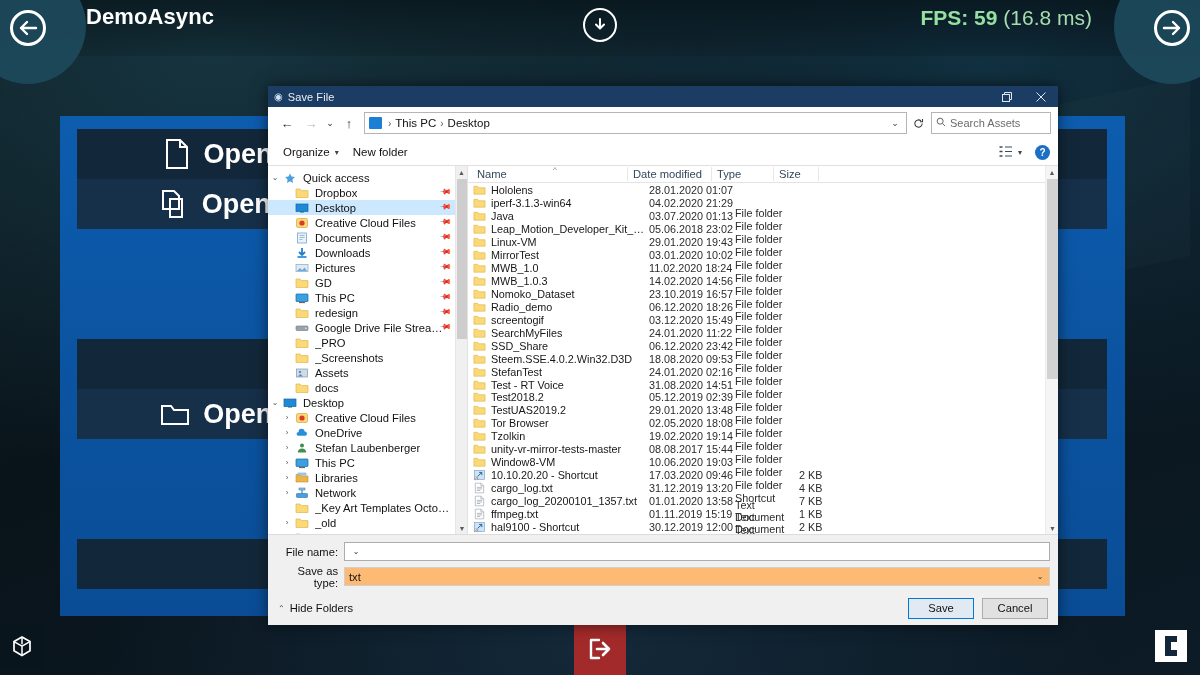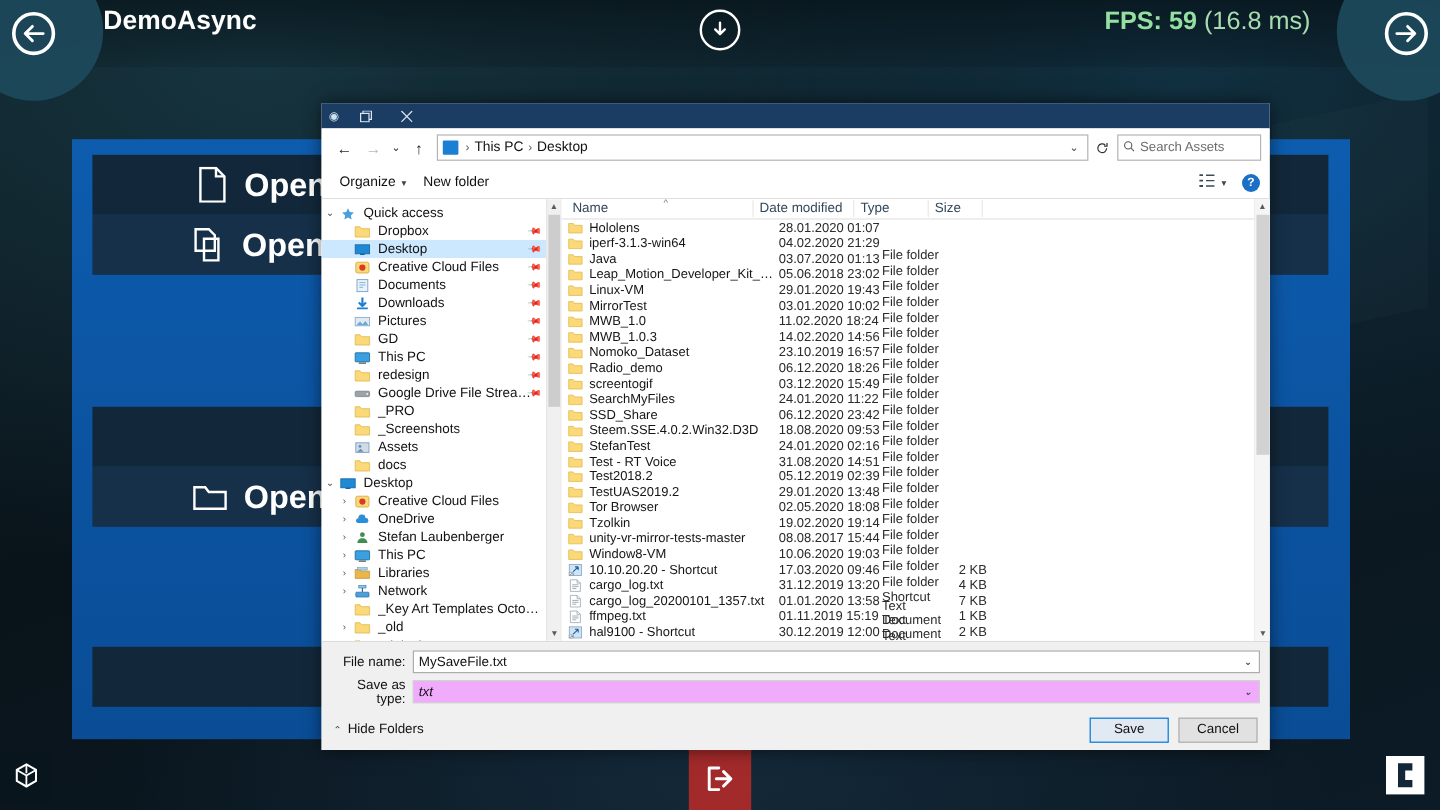--- a/index.html
+++ b/index.html
@@ -256,21 +256,21 @@
     padding: 6px 8px 0 8px;
   }
   .form-row { display:flex; align-items:center; height: 21px; margin-bottom: 4px; }
   .form-label {
     width: 62px; text-align:right; font-size: 11.2px; color:#111; margin-right: 6px;
   }
   .form-input {
     flex:1; height: 19px; border:1px solid #acacac; background:#fff;
     display:flex; align-items:center; padding: 0 2px 0 4px; font-size: 11.2px;
   }
-  .form-input.combo { background:#f0abfc; border:1px solid #cfcfcf;font-style:italic; }
+  .form-input.combo { background:#fdba74; border:1px solid #cfcfcf; }
   .form-input .val { flex:1; white-space:nowrap; overflow:hidden; }
   .combo-caret { width: 14px; text-align:center; font-size: 8px; color:#333; cursor:pointer; }
 
   #action-row {
     display:flex; align-items:center; height: 34px; padding: 0 2px;
   }
   #hide-folders-button {
     display:flex; align-items:center; gap:5px; font-size: 11.2px;
     color:#111; cursor:pointer;
   }
@@ -391,20 +391,21 @@
   <svg width="40" height="40" viewBox="0 0 40 40">
       <rect x="4" y="4" width="32" height="32" fill="#fff"></rect>
       <path d="M26 10H14v20h12v-6h-6v-8h6z" fill="#12283a"></path>
     </svg>
 </div>
 
 <div id="save-dialog">
 
   <div id="dialog-titlebar">
     <span class="tb-icon">◉</span>
+    <span id="dialog-title-text">Save File</span>
     <span class="tb-btn">
       <svg width="10" height="10" viewBox="0 0 10 10">
           <rect x="0.5" y="2.5" width="7" height="7" fill="none" stroke="#dce6f0"></rect>
           <path d="M2.5 2.5V0.5h7v7h-2" fill="none" stroke="#dce6f0"></path>
         </svg>
     </span>
     <span class="tb-btn close">
       <svg width="10" height="10" viewBox="0 0 10 10">
           <path d="M0.5 0.5l9 9M9.5 0.5l-9 9" stroke="#dce6f0" stroke-width="1"></path>
         </svg>
@@ -1079,21 +1080,20 @@
         <div id="list-sb-thumb"></div>
         <div class="sb-arrow" style="position:absolute;bottom:0;left:0;width:13px;">▼</div>
       </div>
     </div>
   </div>
 
   <div id="dialog-footer">
     <div class="form-row">
       <div class="form-label">File name:</div>
       <div class="form-input">
-        <span class="val">MySaveFile.txt</span>
         <span class="combo-caret">⌄</span>
       </div>
     </div>
     <div class="form-row">
       <div class="form-label">Save as type:</div>
       <div class="form-input combo">
         <span class="val">txt</span>
         <span class="combo-caret">⌄</span>
       </div>
     </div>

